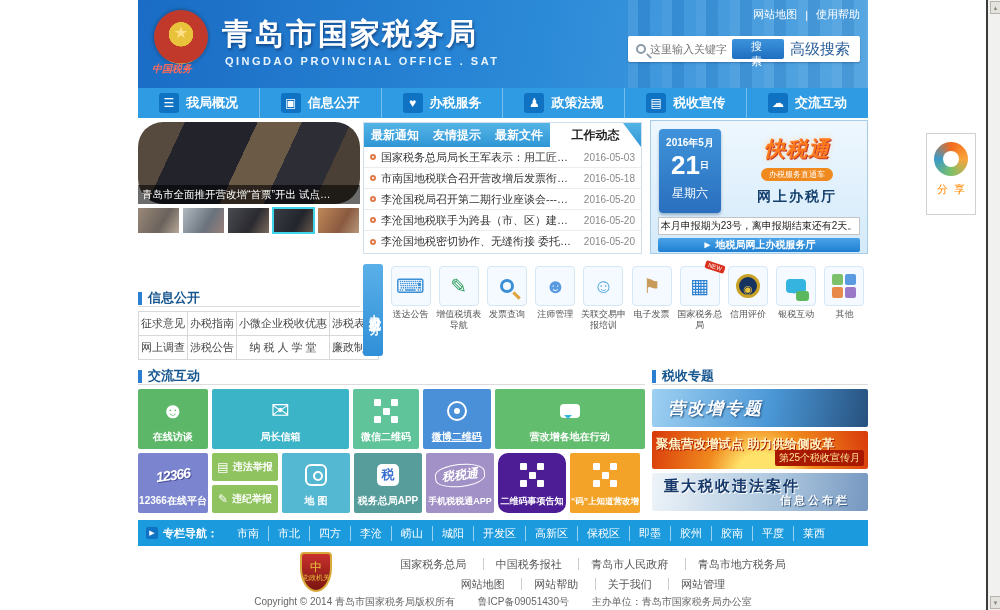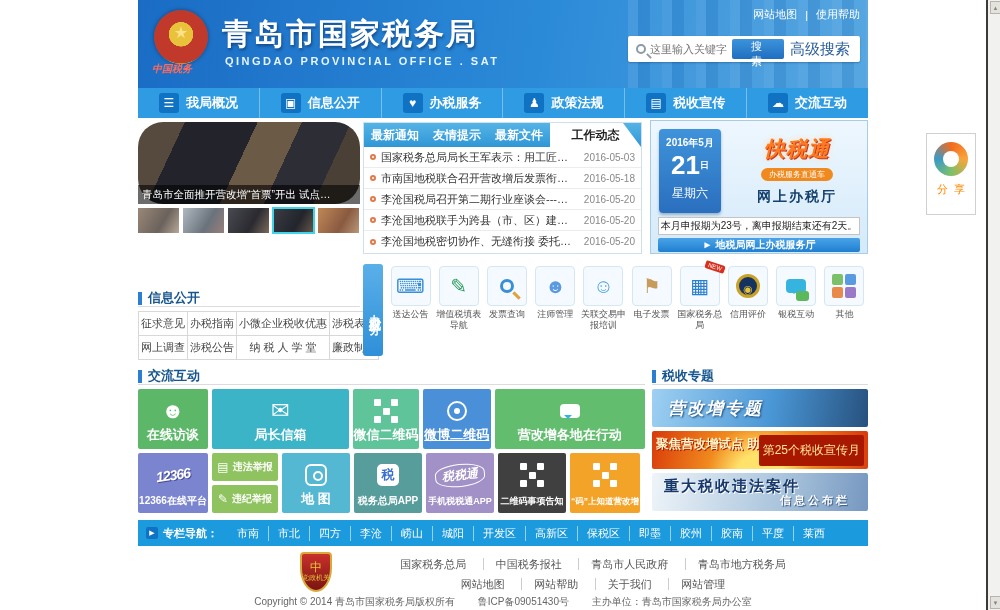--- a/index.html
+++ b/index.html
@@ -100,25 +100,25 @@
   .grid4 { width:24px; height:24px; display:grid; grid-template-columns:11px 11px; grid-gap:2px; }
   .grid4 i { width:11px; height:11px; border-radius:2px; }
   .grid4 i:nth-child(1){background:#7cc069;} .grid4 i:nth-child(2){background:#5a9ae0;}
   .grid4 i:nth-child(3){background:#e88a4a;} .grid4 i:nth-child(4){background:#9a7ac8;}
 
   
   .inter { position:absolute; left:0; top:368px; width:507px; }
   .trow { display:flex; gap:4px; margin-top:4px; }
   .tile { height:60px; border-radius:2px; color:#fff; display:flex; flex-direction:column; align-items:center; justify-content:flex-end; padding-bottom:5px; position:relative; cursor:pointer; }
   .tile .tic { position:absolute; top:8px; left:0; right:0; display:flex; justify-content:center; align-items:center; height:28px; }
-  .tile .tlb { font-size:13px; font-weight:bold; white-space:nowrap; }
+  .tile .tlb { font-size:10px; font-weight:bold; white-space:nowrap; }
   .c-green{background:#5cb868;} .c-teal{background:#3bb4c8;} .c-mint{background:#5fc49a;}
   .c-blue{background:#4a90d9;text-decoration:underline;} .c-grass{background:#62bd6e;} .c-violet{background:#7b85cf;}
   .c-lime{background:#8fc35f;} .c-cyan{background:#55b8d2;} .c-dteal{background:#569d9b;}
-  .c-purple{background:#a291c6;} .c-pink{background:#404040;} .c-orange{background:#f3a428;}
+  .c-purple{background:#a291c6;} .c-pink{background:#4c1d95;border-radius:10px;} .c-orange{background:#f3a428;}
   .w70{width:70px;} .w138{width:138px;} .w66{width:66px;} .w68{width:68px;} .w151{width:151px;}
   .stackcol { width:66px; display:flex; flex-direction:column; gap:4px; }
   .mini { height:28px; border-radius:2px; display:flex; align-items:center; justify-content:center; gap:4px; color:#fff; cursor:pointer; }
   .mini .mg { font-size:12px; } .mini .mlb { font-size:10px; font-weight:bold; }
   .gl { font-size:22px; color:#fff; }
   .qr { width:24px; height:24px; display:grid; grid-template-columns:repeat(3,7px); grid-gap:1.5px; }
   .qr i { background:#fff; border-radius:1px; } .qr i.h { background:transparent; }
   .t12366 { font-size:14px; font-weight:bold; font-style:italic; transform:rotate(-8deg); text-shadow:1px 1px 0 #4a4e9a; letter-spacing:-1px; }
   .pinbox { width:22px; height:22px; border:2px solid #fff; border-radius:6px; position:relative; }
   .pinbox::after { content:""; position:absolute; left:6px; top:5px; width:6px; height:6px; border:2px solid #fff; border-radius:50%; }
@@ -128,21 +128,21 @@
   .eye::after { content:""; position:absolute; left:5px; top:5px; width:6px; height:6px; background:#fff; border-radius:50%; }
   .person { font-size:22px; color:#fff; }
 
   
   .topics { position:absolute; left:514px; top:368px; width:216px; }
   .bnr { height:38px; border-radius:2px; margin-top:4px; position:relative; overflow:hidden; cursor:pointer; }
   .bnr1 { background:linear-gradient(100deg,#9ed0f2 0%,#4a97d6 55%,#27517e 100%); }
   .bnr1 .l1 { position:absolute; left:16px; top:8px; font-size:17px; font-weight:bold; font-style:italic; color:#fff; text-shadow:1px 1px 2px #1a4a7a; letter-spacing:2px; }
   .bnr2 { background:radial-gradient(circle at 50% 120%,#ffe26a 0 20%,#f08a1e 45%,#d8380a 100%); }
   .bnr2 .l1 { position:absolute; left:4px; top:5px; font-size:12.5px; font-weight:bold; color:#fff6c8; text-shadow:1px 1px 0 #a81800; white-space:nowrap; }
-  .bnr2 .l2 { position:absolute; right:4px; bottom:3px; font-size:12px; color:#ffe69a; background:#a81800; border-radius:2px; padding:7px 4px; }
+  .bnr2 .l2 { position:absolute; right:4px; bottom:3px; font-size:10px; color:#ffe69a; background:#a81800; border-radius:2px; padding:1px 4px; }
   .bnr3 { background:linear-gradient(100deg,#eef4f9 0%,#a9c4dc 60%,#7697c0 100%); }
   .bnr3 .l1 { position:absolute; left:12px; top:4px; font-size:15px; font-weight:bold; color:#17386a; letter-spacing:2px; text-shadow:1px 1px 0 #fff; }
   .bnr3 .l2 { position:absolute; right:18px; bottom:3px; font-size:11px; font-weight:bold; color:#fff; text-shadow:1px 1px 1px #35567e; letter-spacing:3px; }
 
   
   .regionbar { position:absolute; left:0; top:520px; width:730px; height:26px; background:#1b9ade; display:flex; align-items:center; padding:0 8px; }
   .rb-ic { width:12px; height:12px; background:#0f72c2; color:#fff; font-size:7px; line-height:12px; text-align:center; border-radius:2px; margin-right:5px; flex:none; }
   .rb-lb { color:#fff; font-size:11px; font-weight:bold; margin-right:10px; flex:none; }
   .rb-links { display:flex; flex:1; }
   .rb-links span { color:#fff; font-size:11px; padding:0 9px; border-left:1px solid rgba(255,255,255,.55); cursor:pointer; white-space:nowrap; }

